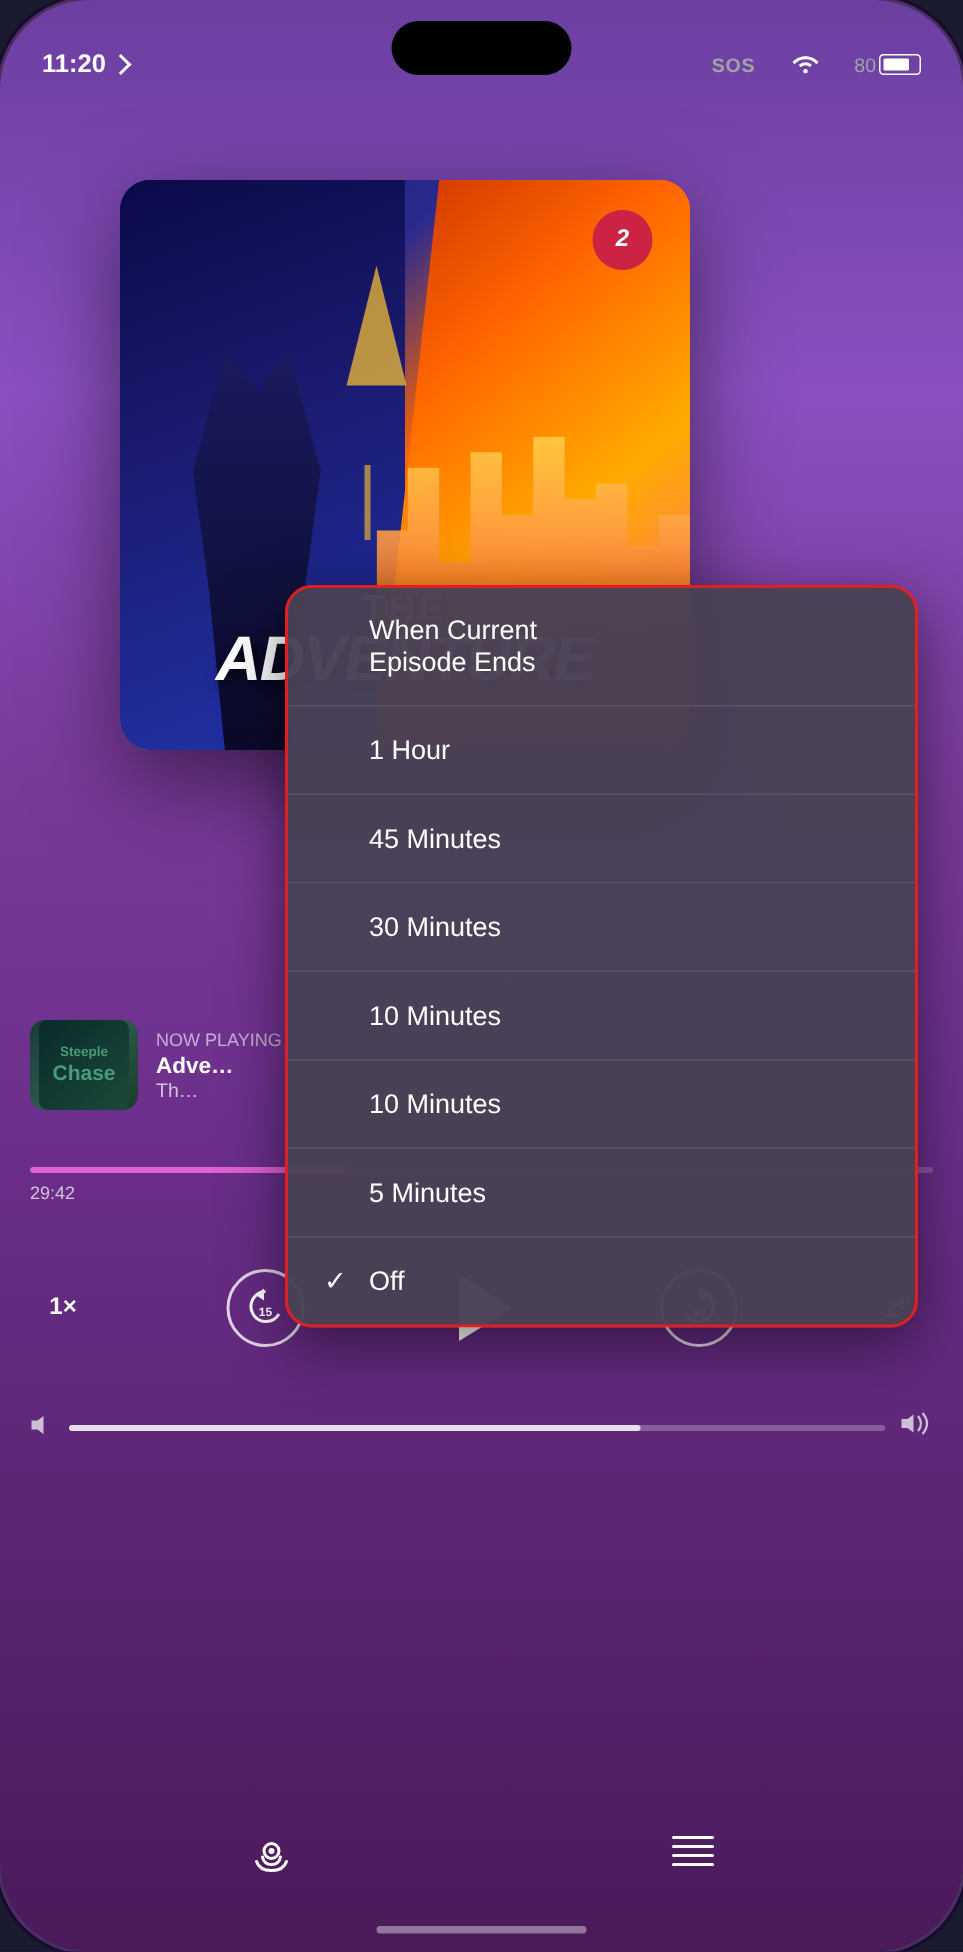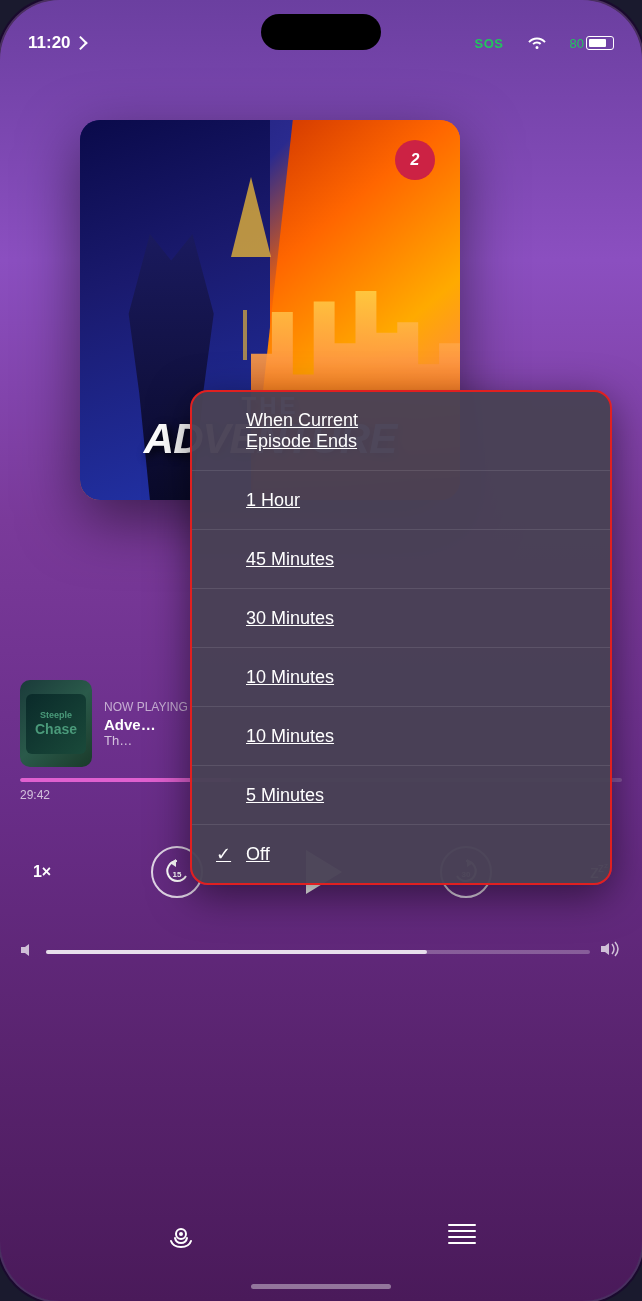--- a/index.html
+++ b/index.html
@@ -66,21 +66,21 @@
       border-top: 2px solid white;
       transform: rotate(45deg) translate(-1px, 1px);
       margin-left: 2px;
       display: inline-block;
     }
 
     .status-right {
       display: flex;
       align-items: center;
       gap: 24px;
-      color: #22c55e;
+      color: #a3a3a3;
       font-size: 14px;
       font-weight: 600;
     }
 
     .battery-icon {
       display: flex;
       align-items: center;
       gap: 2px;
     }
 
@@ -158,21 +158,21 @@
       left: 20px;
       right: 20px;
       display: flex;
       align-items: center;
       gap: 12px;
       z-index: 5;
     }
 
     .mini-artwork {
       width: 72px;
-      height: 87px;
+      height: 60px;
       border-radius: 10px;
       background: linear-gradient(135deg, #1a3a3a 0%, #2a5a4a 50%, #1a3a2a 100%);
       flex-shrink: 0;
       display: flex;
       align-items: center;
       justify-content: center;
       overflow: hidden;
     }
 
     .mini-artwork-inner {
@@ -370,21 +370,20 @@
     .dropdown-item {
       padding: 18px 24px;
       color: white;
       font-size: 18px;
       font-weight: 400;
       cursor: pointer;
       border-bottom: 1px solid rgba(255,255,255,0.1);
       display: flex;
       align-items: center;
       gap: 10px;
-      text-decoration: underline;
     }
 
     .dropdown-item:last-child {
       border-bottom: none;
     }
 
     .dropdown-item.checked {
       font-weight: 500;
     }
 

